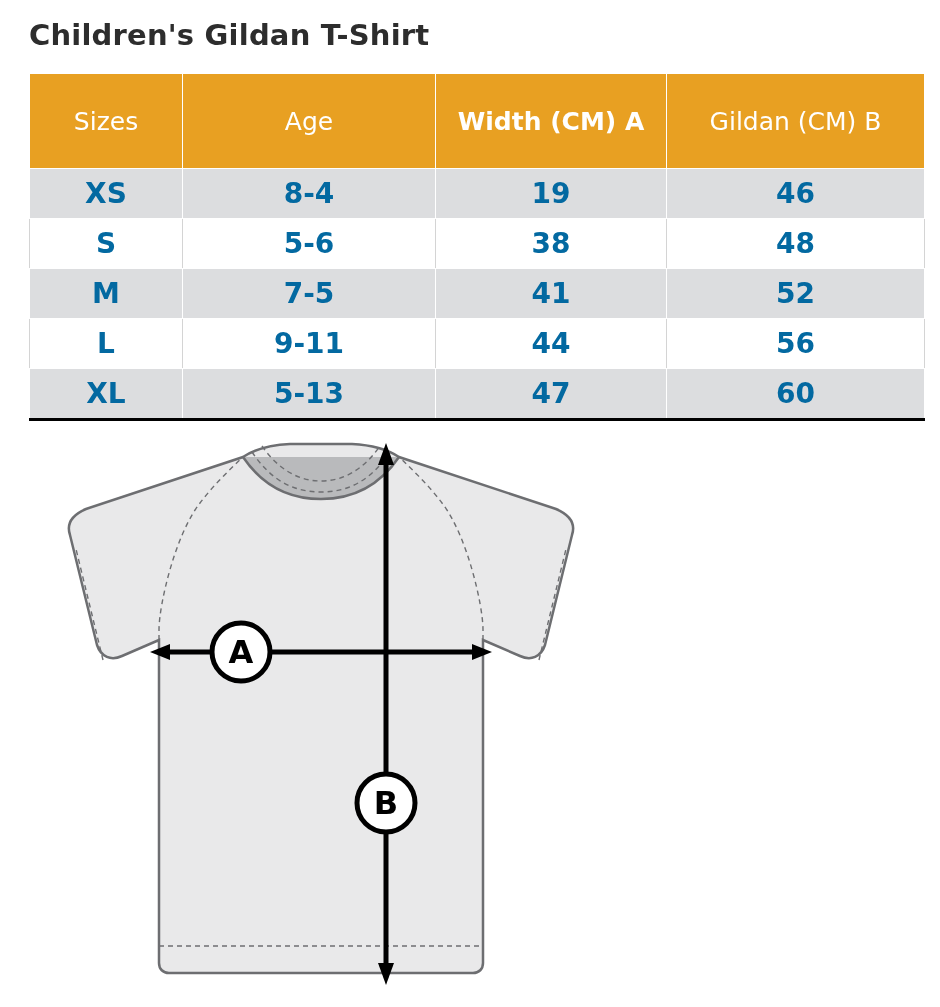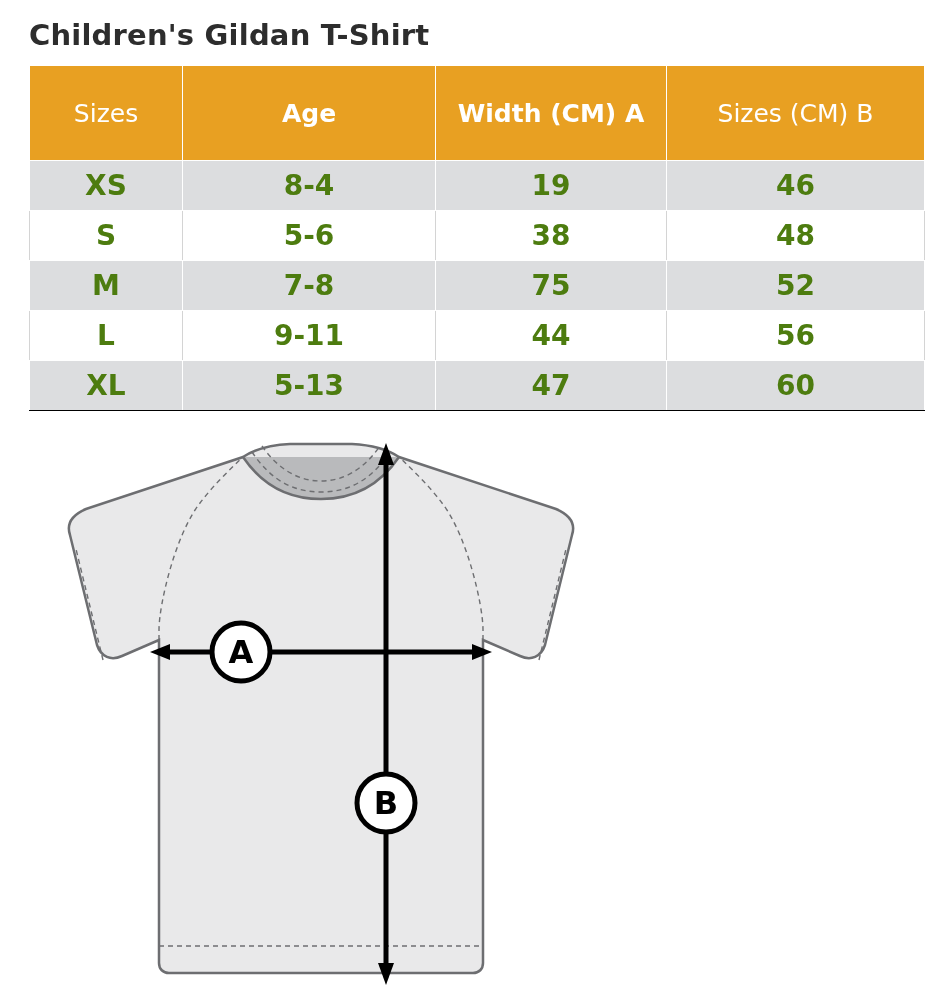--- a/index.html
+++ b/index.html
@@ -26,53 +26,53 @@
     top: 18px;
     font-size: 29px;
     font-weight: 600;
     color: #2d2d2d;
     letter-spacing: 0.2px;
     white-space: nowrap;
   }
   table.size-table {
     position: absolute;
     left: 29px;
-    top: 65px;
+    top: 73px;
     width: 883px;
     border-collapse: collapse;
     table-layout: fixed;
   }
   table.size-table th {
     background: #e8a022;
     color: #ffffff;
     font-weight: 400;
     font-size: 25px;
     height: 92px;
     border: 1px solid #ffffff;
     text-align: center;
     vertical-align: middle;
   }
   table.size-table th.col-sizes { width: 150px; }
-  table.size-table th.col-age { width: 250px; font-weight: bold; }
+  table.size-table th.col-age { width: 250px; }
   table.size-table th.col-width { width: 228px; font-weight: bold; }
   table.size-table th.col-length { width: 255px; }
 
   table.size-table td {
     height: 47px;
     text-align: center;
     vertical-align: middle;
     font-size: 28px;
     font-weight: bold;
-    color: #4d7c0f;
+    color: #0369a1;
     border: 1px solid #ffffff;
   }
   table.size-table tbody tr.odd td { background: #dcdddf; }
   table.size-table tbody tr.even td { background: #ffffff; }
   table.size-table tbody tr.even td { border-left: 1px solid #d4d4d4; border-right: 1px solid #d4d4d4; }
-  table.size-table tbody tr:last-child td { border-bottom: 1px solid #000000; }
+  table.size-table tbody tr:last-child td { border-bottom: 3px solid #000000; }
 
   .diagram {
     position: absolute;
     left: 0;
     top: 425px;
     width: 940px;
     height: 582px;
   }
   .diagram svg { display: block; }
 </style>
@@ -82,40 +82,40 @@
 <div class="page">
 
   <div class="title">Children's Gildan T-Shirt</div>
 
   <table class="size-table">
     <thead>
       <tr>
         <th class="col-sizes">Sizes</th>
         <th class="col-age">Age</th>
         <th class="col-width">Width (CM) A</th>
-        <th class="col-length">Sizes  (CM) B</th>
+        <th class="col-length">Gildan  (CM) B</th>
       </tr>
     </thead>
     <tbody>
       <tr class="odd">
         <td>XS</td>
         <td>8-4</td>
         <td>19</td>
         <td>46</td>
       </tr>
       <tr class="even">
         <td>S</td>
         <td>5-6</td>
         <td>38</td>
         <td>48</td>
       </tr>
       <tr class="odd">
         <td>M</td>
-        <td>7-8</td>
-        <td>75</td>
+        <td>7-5</td>
+        <td>41</td>
         <td>52</td>
       </tr>
       <tr class="even">
         <td>L</td>
         <td>9-11</td>
         <td>44</td>
         <td>56</td>
       </tr>
       <tr class="odd">
         <td>XL</td>

